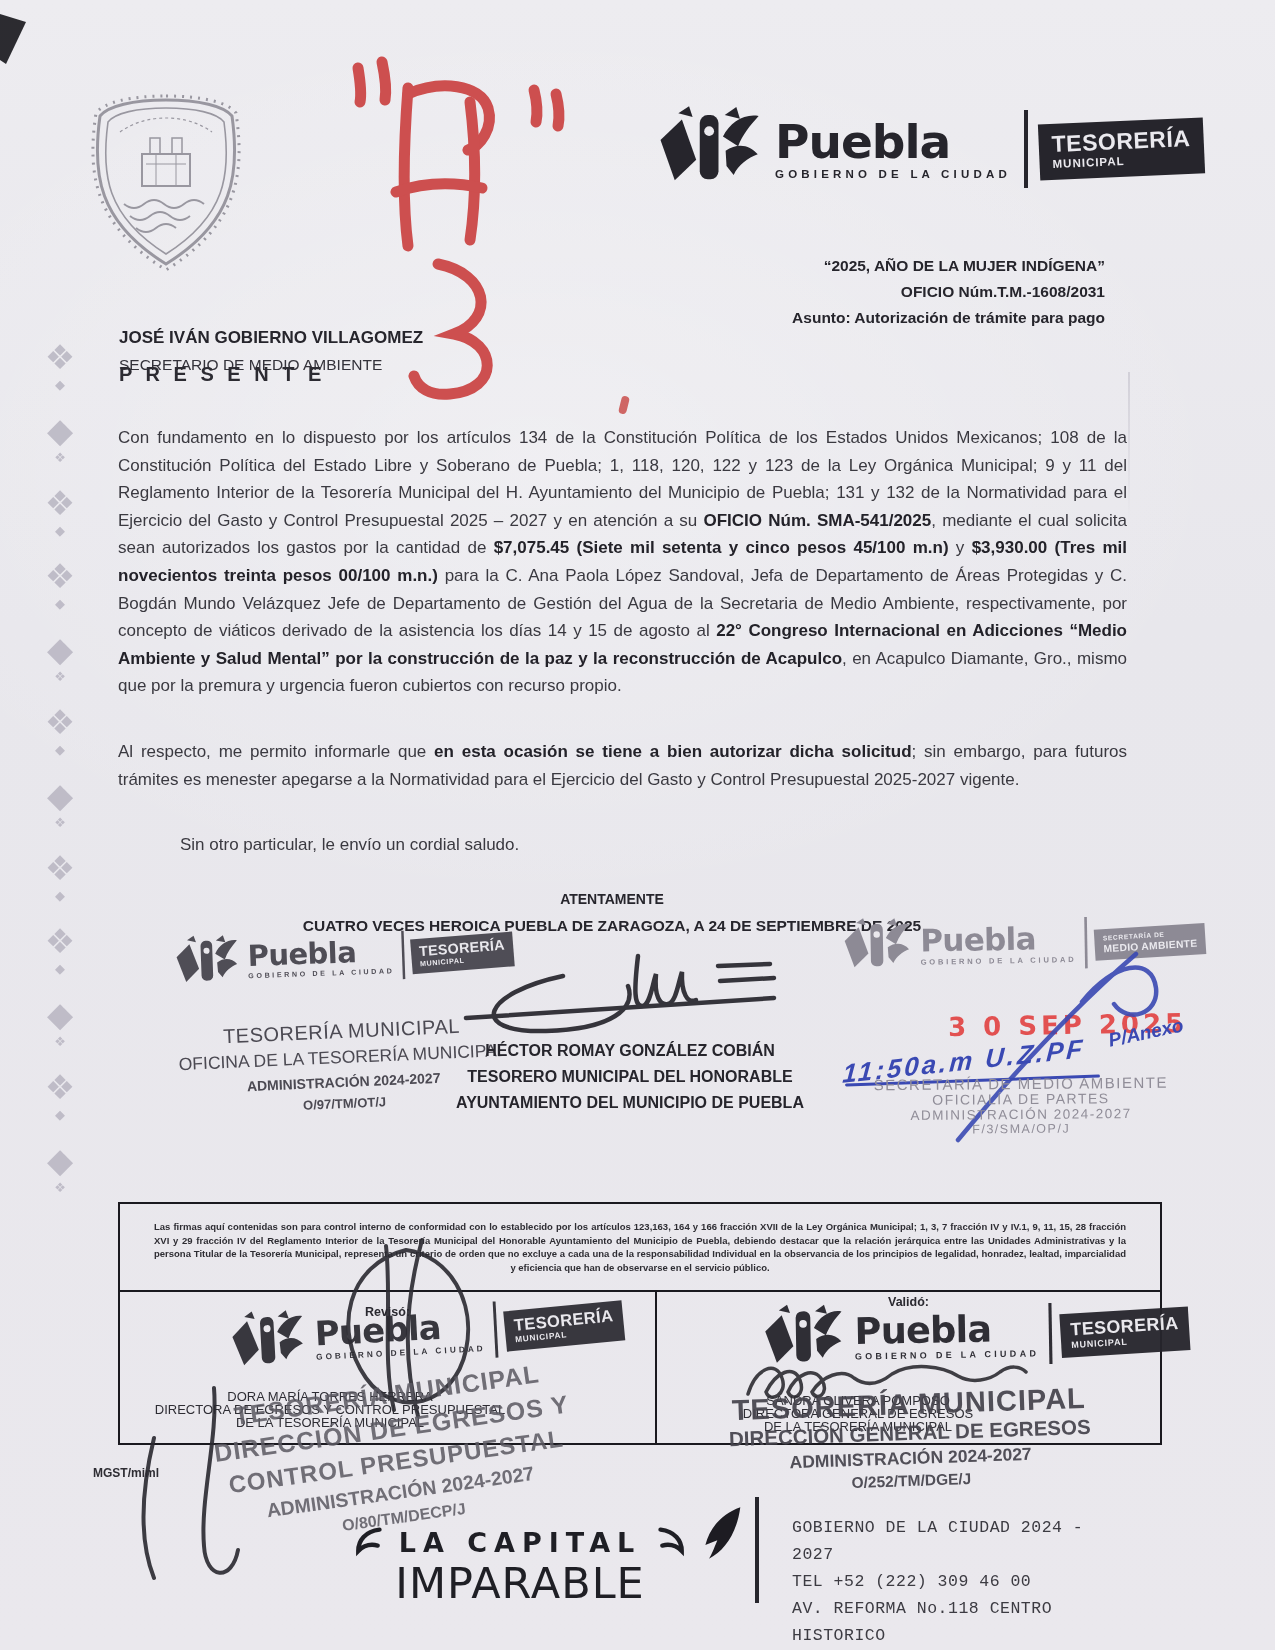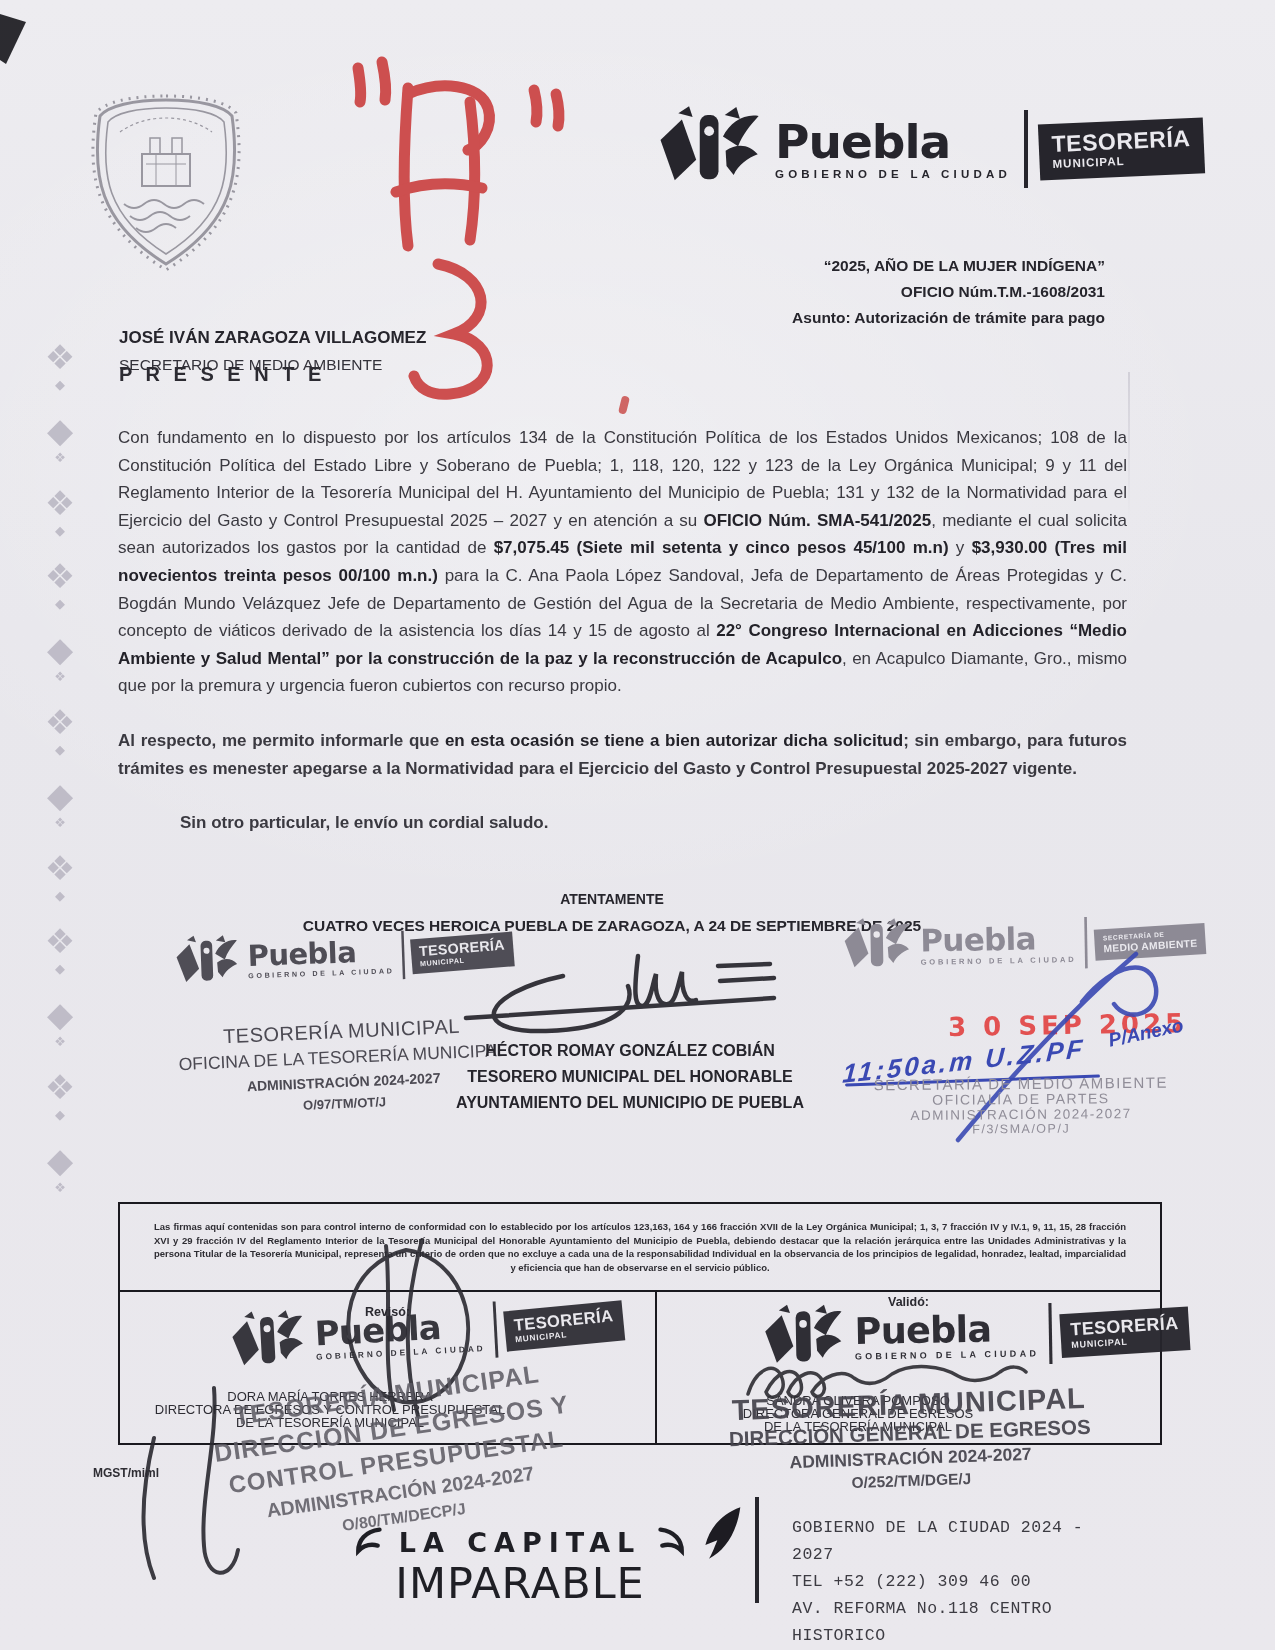--- a/index.html
+++ b/index.html
@@ -44,21 +44,21 @@
   .stamp-valido-logo{left:755px;top:1302px;transform:scale(.78) rotate(-1deg);transform-origin:left top;color:#26252c;opacity:.95;}
   
   .hright{right:170px;top:253px;text-align:right;font-weight:700;font-size:15.5px;line-height:26px;color:#26252c;}
   
   .addr-name{left:119px;top:328px;font-weight:700;font-size:17px;color:#26252c;}
   .addr-title{left:119px;top:356px;font-size:15.5px;color:#33323a;}
   .addr-pres{left:119px;top:363px;font-weight:700;font-size:20px;letter-spacing:4px;color:#2c2b32;}
   
   .bodytext{left:118px;top:424px;width:1009px;font-size:17px;line-height:27.6px;color:#3a3940;text-align:justify;}
   .bodytext p{margin:0;}
-  .bodytext p+p{margin-top:27px;font-weight:bold;}
+  .bodytext p+p{margin-top:38px;}
   .bodytext b{color:#232229;}
   .bodytext .indent{text-indent:62px;text-align:left;}
   
   .atent{left:112px;top:891px;width:1000px;text-align:center;font-weight:700;font-size:14px;color:#26252c;}
   .pdate{left:112px;top:917px;width:1000px;text-align:center;font-weight:700;font-size:15.5px;color:#26252c;}
   
   .sig-hector{left:438px;top:938px;}
   .office-stamp{left:128px;top:1018px;width:430px;text-align:center;color:#4c4a53;transform:rotate(-2.5deg);}
   .office-stamp .l1{font-size:20px;letter-spacing:.5px;line-height:26px;}
   .office-stamp .l2{font-size:17.5px;line-height:27px;}
@@ -234,21 +234,21 @@
       <div class="bt b2">MUNICIPAL</div>
     </div>
   </div>
 
   <div class="abs hright">
     <div>“2025, AÑO DE LA MUJER INDÍGENA”</div>
     <div>OFICIO Núm.T.M.-1608/2031</div>
     <div>Asunto: Autorización de trámite para pago</div>
   </div>
 
-  <div class="abs addr-name">JOSÉ IVÁN ZARAGOZA VILLAGOMEZ</div>
+  <div class="abs addr-name">JOSÉ IVÁN GOBIERNO VILLAGOMEZ</div>
   <div class="abs addr-title">SECRETARIO DE MEDIO AMBIENTE</div>
   <div class="abs addr-pres">P R E S E N T E</div>
 
   <div class="abs bodytext">
     <p><span>Con fundamento en lo dispuesto por los artículos 134 de la Constitución Política de los Estados Unidos Mexicanos; 108 de la Constitución Política del Estado Libre y Soberano de Puebla; 1, 118, 120, 122 y 123 de la Ley Orgánica Municipal; 9 y 11 del Reglamento Interior de la Tesorería Municipal del H. Ayuntamiento del Municipio de Puebla; 131 y 132 de la Normatividad para el Ejercicio del Gasto y Control Presupuestal 2025 – 2027 y en atención a su </span><b>OFICIO Núm. SMA-541/2025</b><span>, mediante el cual solicita sean autorizados los gastos por la cantidad de </span><b>$7,075.45 (Siete mil setenta y cinco pesos 45/100 m.n)</b><span> y </span><b>$3,930.00 (Tres mil novecientos treinta pesos 00/100 m.n.)</b><span> para la C. Ana Paola López Sandoval, Jefa de Departamento de Áreas Protegidas y C. Bogdán Mundo Velázquez Jefe de Departamento de Gestión del Agua de la Secretaria de Medio Ambiente, respectivamente, por concepto de viáticos derivado de la asistencia los días 14 y 15 de agosto al </span><b>22° Congreso Internacional en Adicciones “Medio Ambiente y Salud Mental” por la construcción de la paz y la reconstrucción de Acapulco</b><span>, en Acapulco Diamante, Gro., mismo que por la premura y urgencia fueron cubiertos con recurso propio.</span></p>
     <p><span>Al respecto, me permito informarle que </span><b>en esta ocasión se tiene a bien autorizar dicha solicitud</b><span>; sin embargo, para futuros trámites es menester apegarse a la Normatividad para el Ejercicio del Gasto y Control Presupuestal 2025-2027 vigente.</span></p>
     <p class="indent">Sin otro particular, le envío un cordial saludo.</p>
   </div>
 
   <div class="abs atent">ATENTAMENTE</div>

